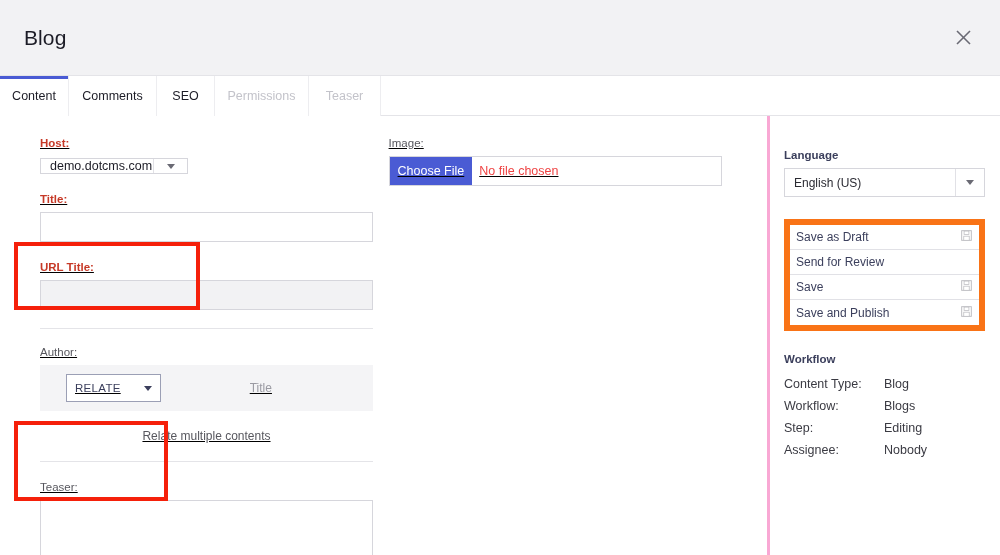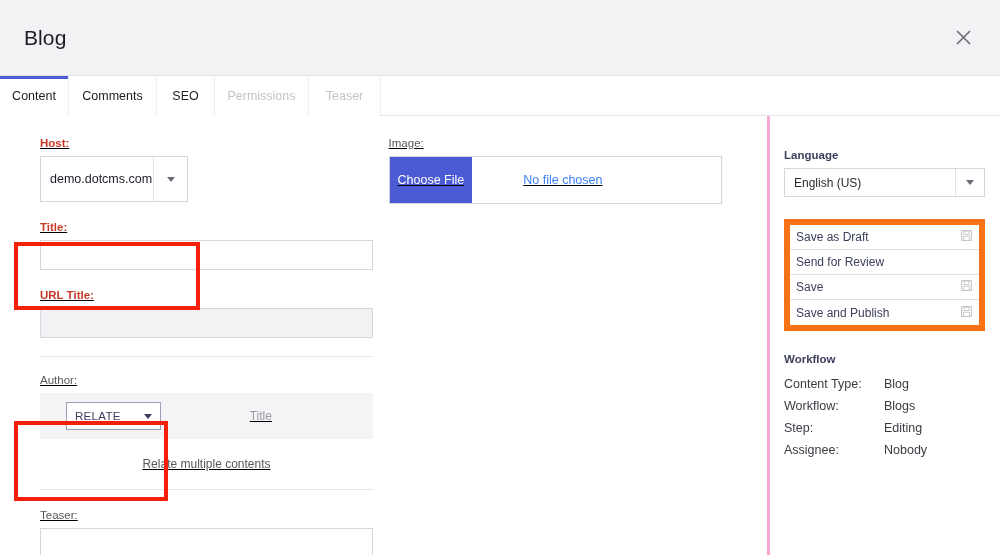--- a/index.html
+++ b/index.html
@@ -134,21 +134,21 @@
     font-family: "Liberation Sans", sans-serif;
     font-size: 12.5px;
     color: #1c1c26;
     padding: 0 8px;
   }
   .text-input.readonly { background: #f2f2f4; }
 
   
   .select-combo {
     display: inline-flex;
-    height: 46px;
+    height: 16px;
     border: 1px solid #d6d6dc;
     background: #ffffff;
     width: 148px;
   }
   .select-combo .value {
     flex: 1;
     display: flex;
     align-items: center;
     padding-left: 9px;
     font-size: 12.5px;
@@ -168,21 +168,21 @@
     width: 0; height: 0;
     border-left: 4.5px solid transparent;
     border-right: 4.5px solid transparent;
     border-top: 5.5px solid #6a6a74;
   }
 
   
   .file-row {
     display: flex;
     width: 333px;
-    height: 48px;
+    height: 30px;
     border: 1px solid #d6d6dc;
     background: #ffffff;
     overflow: hidden;
   }
   .file-btn {
     background: #4a5bd4;
     color: #ffffff;
     font-size: 12.5px;
     display: flex;
     align-items: center;
@@ -190,24 +190,23 @@
     cursor: pointer;
     border: none;
     font-family: "Liberation Sans", sans-serif;
     height: 100%;
     white-space: nowrap;
   }
   .file-name {
     flex: 1;
     display: flex;
     align-items: center;
-    padding-left: 15px;
-    font-size: 12.5px;
-    color: #3b82f6;
-    margin-left: 36px;
+    padding-left: 7px;
+    font-size: 12.5px;
+    color: #ef4444;
   }
 
   
   .relate-block { margin-bottom: 6px; }
   .relate-bar {
     width: 333px;
     height: 46px;
     background: #f4f4f6;
     display: flex;
     align-items: center;

